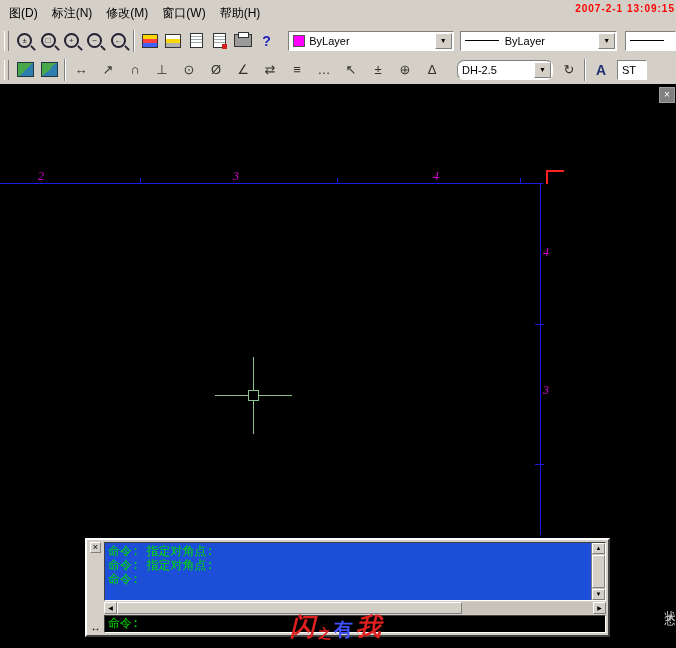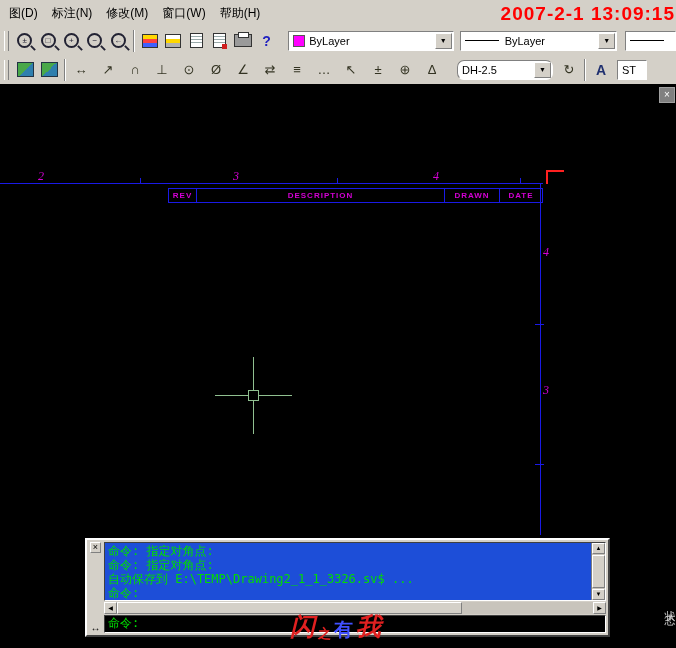--- a/index.html
+++ b/index.html
@@ -2,21 +2,21 @@
 <html><head>
 <meta charset="utf-8">
 <style>
   html,body{margin:0;padding:0;width:676px;height:648px;overflow:hidden;
     font-family:"Liberation Sans",sans-serif;background:#d4d0c8;}
   .window{position:relative;width:676px;height:492px;background:#d4d0c8;}
 
   
   .menubar{height:26px;display:flex;align-items:center;padding-left:2px;position:relative;font-size:12px;color:#000;}
   .menu-item{padding:4px 7px;cursor:default;}
-  .clock{position:absolute;right:1px;top:3px;color:#ff0000;font-weight:bold;font-size:19px;letter-spacing:1px;white-space:nowrap;}
+  .clock{position:absolute;right:1px;top:3px;color:#ff0000;font-weight:bold;font-size:10px;letter-spacing:1px;white-space:nowrap;}
 
   
   .toolbar{height:29px;display:flex;align-items:center;background:#d4d0c8;padding-left:2px;overflow:hidden;}
   .grip{width:3px;height:20px;border-left:1px solid #fff;border-right:1px solid #808080;margin:0 4px 0 2px;}
   .sep{width:1px;height:22px;background:#808080;border-right:1px solid #fff;margin:0 3px;}
   .tbtn{width:24px;height:24px;display:flex;align-items:center;justify-content:center;
     background:none;border:1px solid transparent;padding:0;font-family:"Liberation Sans",sans-serif;}
   .dimg{font-size:13px;color:#332;line-height:1;}
   .mag{width:11px;height:11px;border:2px solid #223;border-radius:50%;position:relative;
     display:flex;align-items:center;justify-content:center;}
@@ -247,26 +247,20 @@
     <div class="blue-v" style="left:540px;top:99px;height:352px;"></div>
     <div class="blue-h" style="left:535px;top:240px;width:9px;"></div>
     <div class="blue-h" style="left:535px;top:380px;width:9px;"></div>
 
     <span class="zone" style="left:38px;top:86px;">2</span>
     <span class="zone" style="left:233px;top:86px;">3</span>
     <span class="zone" style="left:433px;top:86px;">4</span>
     <span class="zone" style="left:543px;top:162px;">4</span>
     <span class="zone" style="left:543px;top:300px;">3</span>
 
-    <div class="titleblock">
-      <span class="tb-cell" style="width:27px;">REV</span>
-      <span class="tb-cell" style="width:247px;">DESCRIPTION</span>
-      <span class="tb-cell" style="width:54px;">DRAWN</span>
-      <span class="tb-cell" style="width:42px;">DATE</span>
-    </div>
 
     <div class="red-corner"></div>
 
     <div class="ch-line" style="left:215px;top:311px;width:77px;height:1px;"></div>
     <div class="ch-line" style="left:253px;top:273px;width:1px;height:77px;"></div>
     <div class="pickbox"></div>
 
     <div class="canvas-close">×</div>
 
     <span class="side-label">状态</span>
@@ -274,21 +268,20 @@
     <div class="cmdwin">
       <div class="cmd-titlebar">
         <button class="cmd-close">×</button>
         <span class="cmd-grip">↔</span>
       </div>
       <div class="cmd-body">
         <div class="cmd-history">
           <div class="cmd-lines">
             <div>命令: 指定对角点:</div>
             <div>命令: 指定对角点:</div>
-            <div>自动保存到 E:\TEMP\Drawing2_1_1_3326.sv$ ...</div>
             <div>命令:</div>
           </div>
           <div class="vscroll">
             <button class="sbtn">▲</button>
             <div class="vthumb"></div>
             <button class="sbtn">▼</button>
           </div>
         </div>
         <div class="hscroll">
           <button class="hbtn">◀</button>

